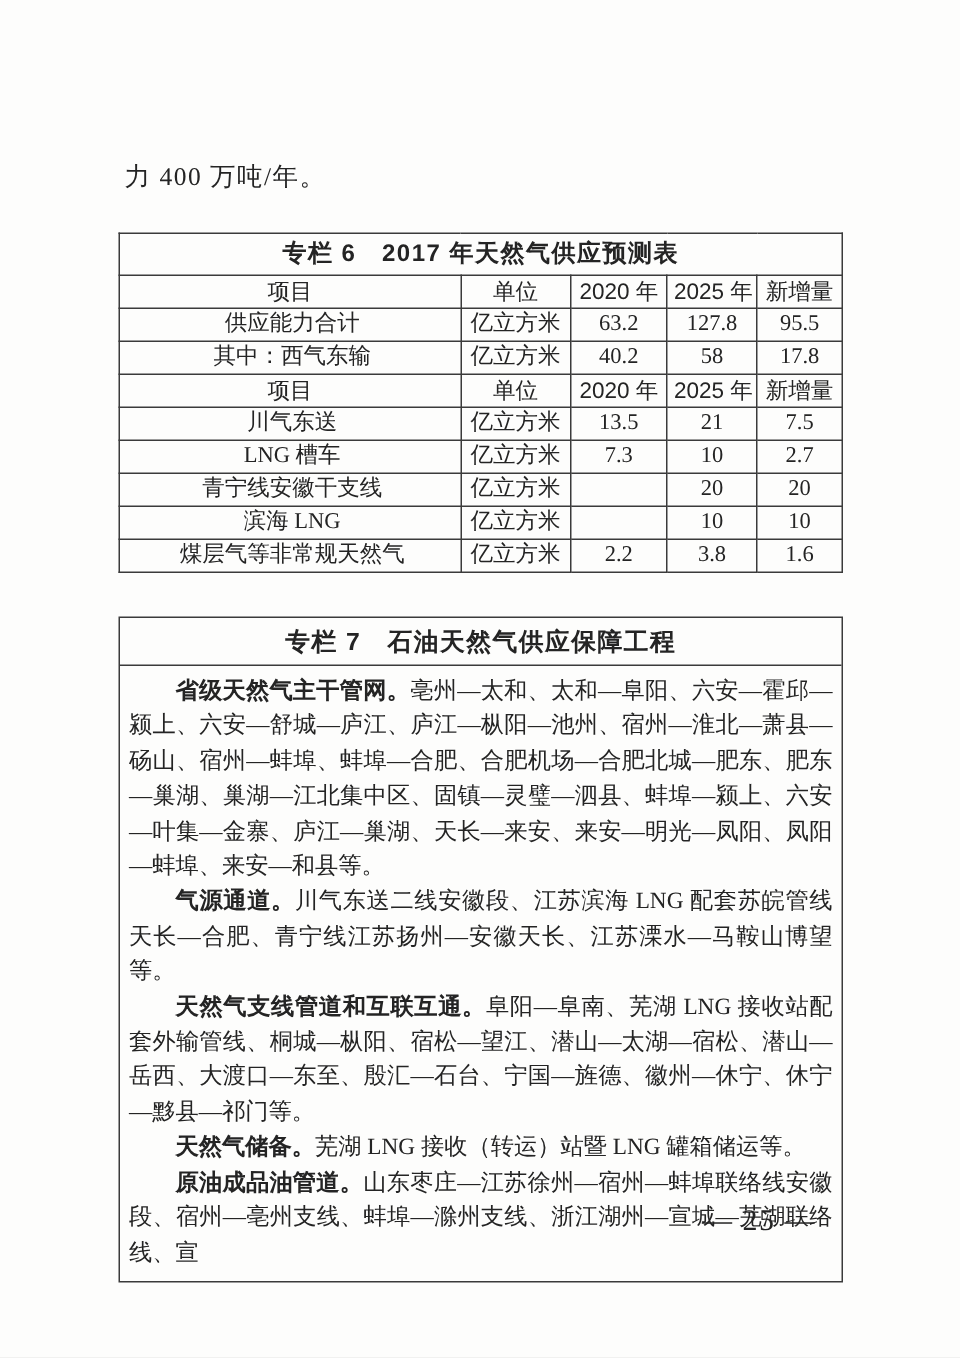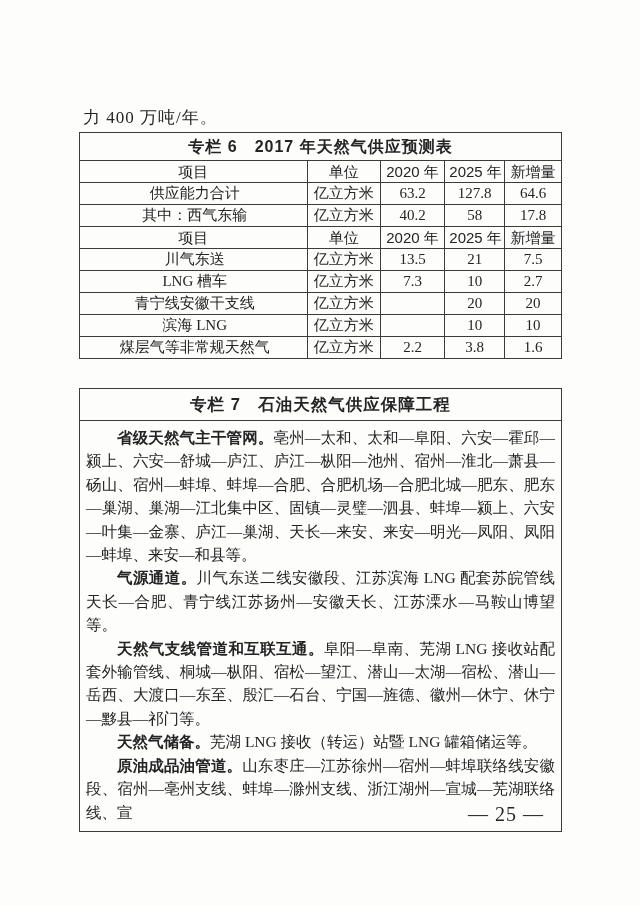--- a/index.html
+++ b/index.html
@@ -8,21 +8,21 @@
     width:640px; height:905px;
     margin:0 auto;
     background:#fdfdfc;
     box-sizing:border-box;
     padding:106px 78px 0 79px;
     color:#242424;
     font-family:"Liberation Serif","DejaVu Serif",serif;
     overflow:hidden;
   }
   .intro {
-    margin:0 0 3px 4px;
+    margin:0 0 26px 4px;
     font-size:17px;
     letter-spacing:1px;
   }
   
   table.forecast {
     width:100%;
     border-collapse:collapse;
     table-layout:fixed;
   }
   table.forecast td, table.forecast th {
@@ -105,21 +105,21 @@
         <th>单位</th>
         <th>2020 年</th>
         <th>2025 年</th>
         <th>新增量</th>
       </tr>
       <tr>
         <td class="c-item">供应能力合计</td>
         <td>亿立方米</td>
         <td>63.2</td>
         <td>127.8</td>
-        <td>64.6</td>
+        <td>95.5</td>
       </tr>
       <tr>
         <td class="c-item">其中：西气东输</td>
         <td>亿立方米</td>
         <td>40.2</td>
         <td>58</td>
         <td>17.8</td>
       </tr>
       <tr>
         <th>项目</th>

